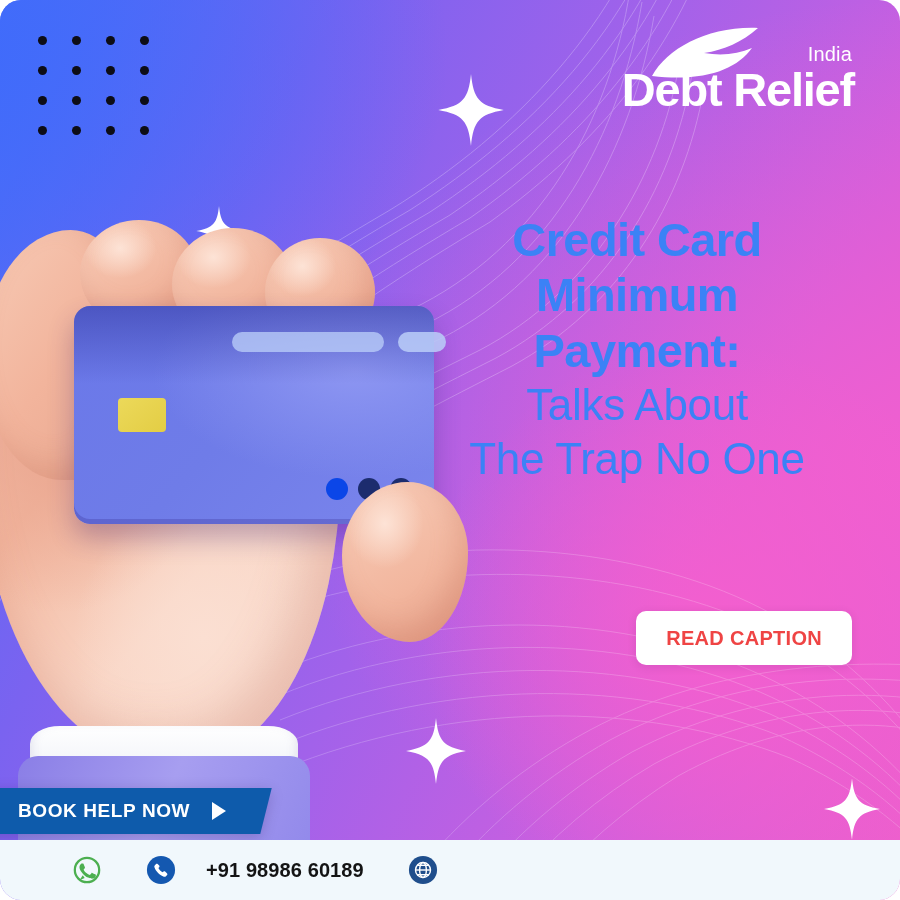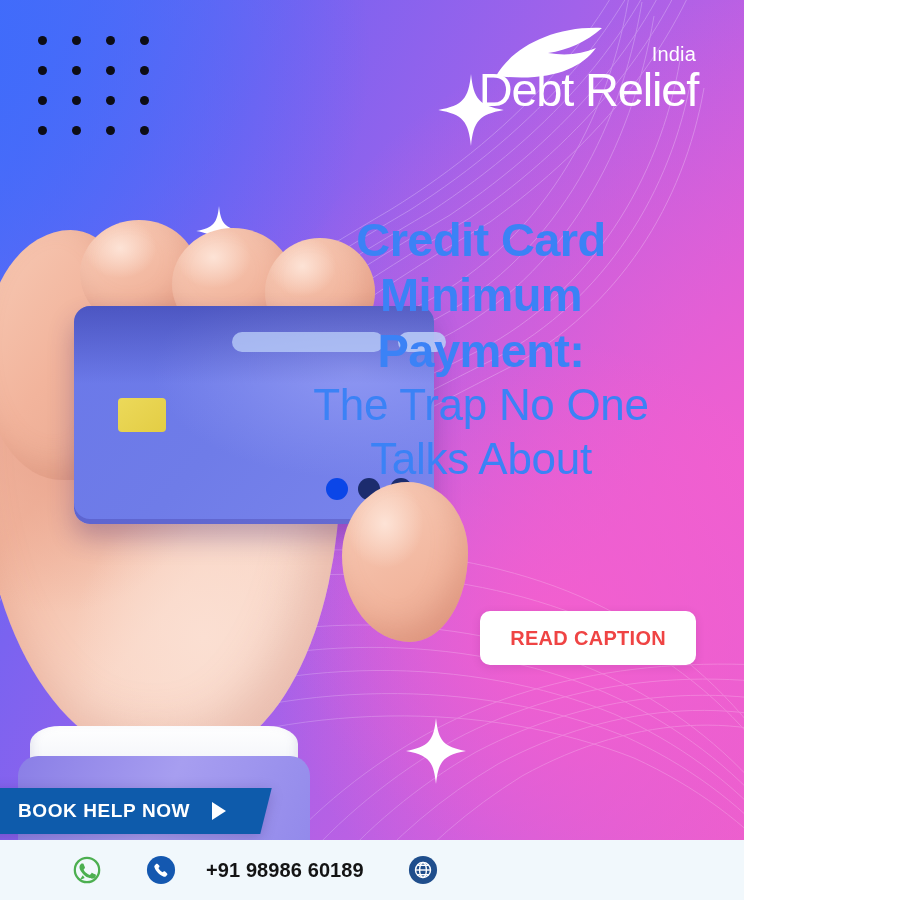--- a/index.html
+++ b/index.html
@@ -5,22 +5,23 @@
   * { margin:0; padding:0; box-sizing:border-box; }
   html,body { width:900px; height:900px; }
   body {
     font-family: "Liberation Sans", sans-serif;
     background:#ffffff;
     overflow:hidden;
   }
 
   .poster {
     position:relative;
-    width:744px; height:900px;
+    width:900px; height:900px;
     overflow:hidden;
+    border-radius:21px;
   }
 
   
   .bg {
     position:absolute; inset:0;
     background:
       radial-gradient(120% 90% at 102% 52%, #f05fd0 0%, rgba(240,95,208,0) 58%),
       radial-gradient(90% 70% at -6% 6%, #3f6bfb 0%, rgba(63,107,251,0) 62%),
       linear-gradient(115deg, #4a6ef8 0%, #7a63f0 26%, #a262ea 50%, #cc5fdf 74%, #ef5fcb 100%);
   }
@@ -53,21 +54,21 @@
     position:absolute; right:46px; top:22px;
     width:300px; text-align:right; color:#fff;
   }
   .logo-swoosh { position:absolute; right:78px; top:4px; width:130px; height:58px; }
   .logo-india {
     position:absolute; right:2px; top:22px;
     font-size:20px; font-weight:400; letter-spacing:.2px; line-height:1;
   }
   .logo-word {
     margin-top:44px;
-    font-size:47px; font-weight:400; letter-spacing:-1.2px;
+    font-size:47px; font-weight:700; letter-spacing:-1.2px;
     line-height:1; white-space:nowrap;
   }
 
   
   .headline {
     position:absolute; right:48px; top:212px;
     width:430px; text-align:center; color:#3b82f6;
   }
   .headline .l-bold {
     display:block;
@@ -323,22 +324,22 @@
       </svg>
     </div>
     <div class="logo-india">India</div>
     <div class="logo-word">Debt Relief</div>
   </div>
 
   <div class="headline">
     <span class="l-bold">Credit Card</span>
     <span class="l-bold">Minimum</span>
     <span class="l-bold">Payment:</span>
+    <span class="l-light">Talks About</span>
     <span class="l-light">The Trap No One</span>
-    <span class="l-light">Talks About</span>
   </div>
 
   <button class="read-caption">READ CAPTION</button>
 
   <div class="book-banner">
     <div class="inner">
       <span>BOOK HELP NOW</span>
       <span class="book-arrow"></span>
     </div>
   </div>

